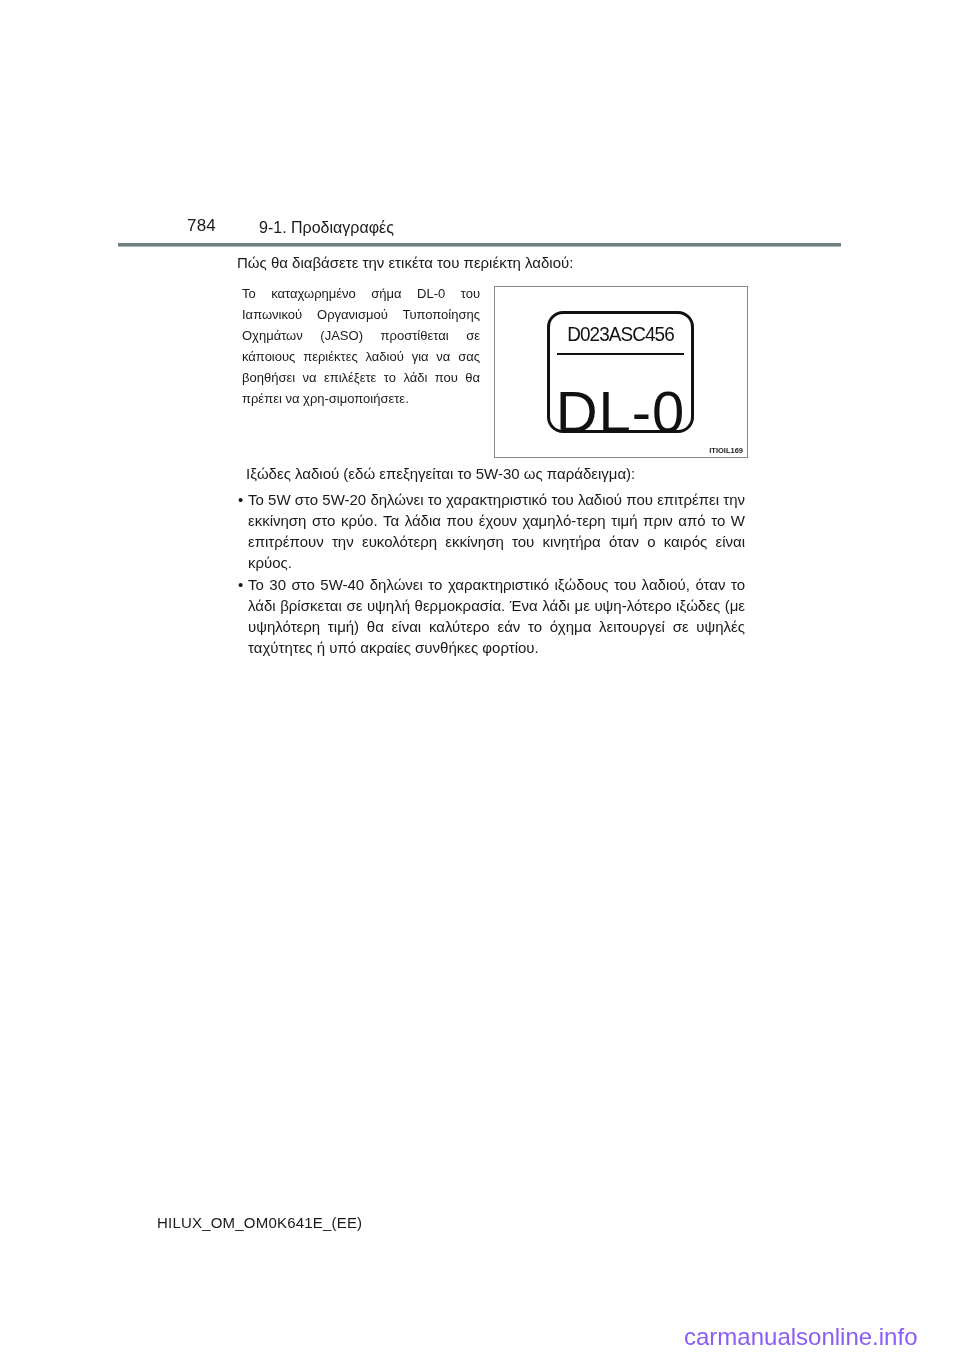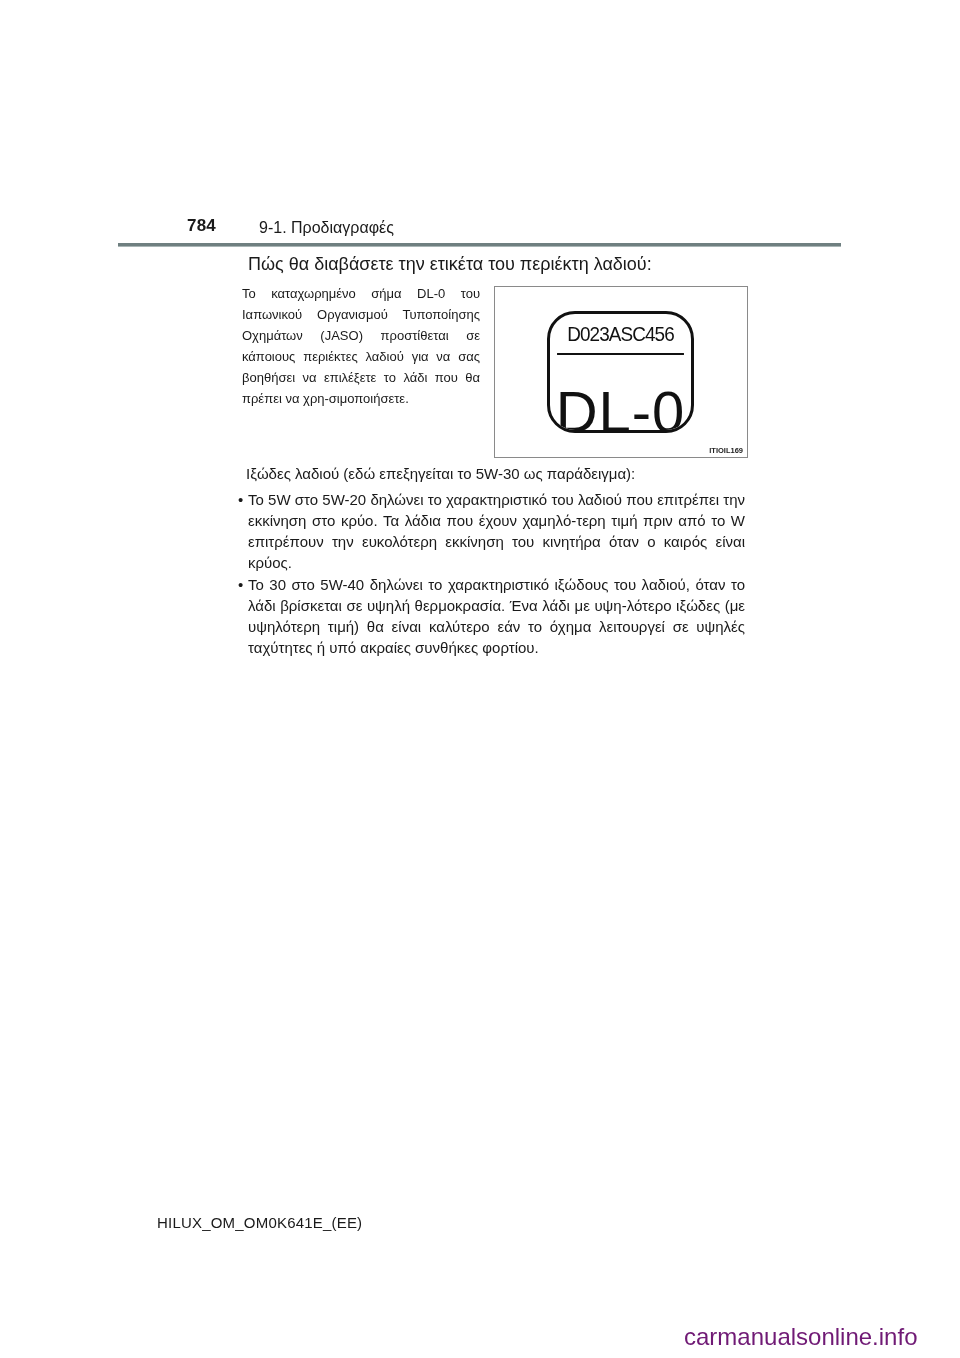--- a/index.html
+++ b/index.html
@@ -13,43 +13,43 @@
       position: relative;
       overflow: hidden;
       font-family: "Liberation Sans", "DejaVu Sans", sans-serif;
       color: #1a1a1a;
     }
     .page-number {
       position: absolute;
       left: 187px;
       top: 216px;
       font-size: 17px;
-      font-weight: bold;
+      font-weight: normal;
       letter-spacing: 0.2px;
     }
     .section-title {
       position: absolute;
       left: 259px;
       top: 219px;
       font-size: 16px;
     }
     .header-rule {
       position: absolute;
       left: 118px;
       top: 243px;
       width: 723px;
       height: 3px;
       background: #6f7f80;
       border-bottom: 1px solid #a9b5b5;
     }
     .intro-line {
       position: absolute;
-      left: 248px;
+      left: 237px;
       top: 254px;
-      font-size: 18px;
+      font-size: 15px;
       white-space: nowrap;
     }
     .jaso-para {
       position: absolute;
       left: 242px;
       top: 283px;
       width: 238px;
       font-size: 13px;
       line-height: 21px;
       text-align: justify;
@@ -65,21 +65,21 @@
       background: #ffffff;
       box-sizing: border-box;
     }
     .oil-label {
       position: absolute;
       left: 52px;
       top: 24px;
       width: 147px;
       height: 122px;
       border: 3px solid #111;
-      border-radius: 28px;
+      border-radius: 16px;
       box-sizing: border-box;
       overflow: hidden;
     }
     .oil-label-code {
       height: 39px;
       border-bottom: 2px solid #111;
       display: flex;
       align-items: center;
       justify-content: center;
       font-size: 21px;
@@ -142,21 +142,21 @@
       top: 1214px;
       font-size: 15px;
       letter-spacing: 0.2px;
       margin-left: 24px;
     }
     .watermark {
       position: absolute;
       left: 684px;
       top: 1323px;
       font-size: 24px;
-      color: #701a75;
+      color: #8b5cf6;
       white-space: nowrap;
     }
   </style>
 </head>
 <body>
 
 <div class="page-number">784</div>
 <div class="section-title">9-1. Προδιαγραφές</div>
 <div class="header-rule"></div>
 

